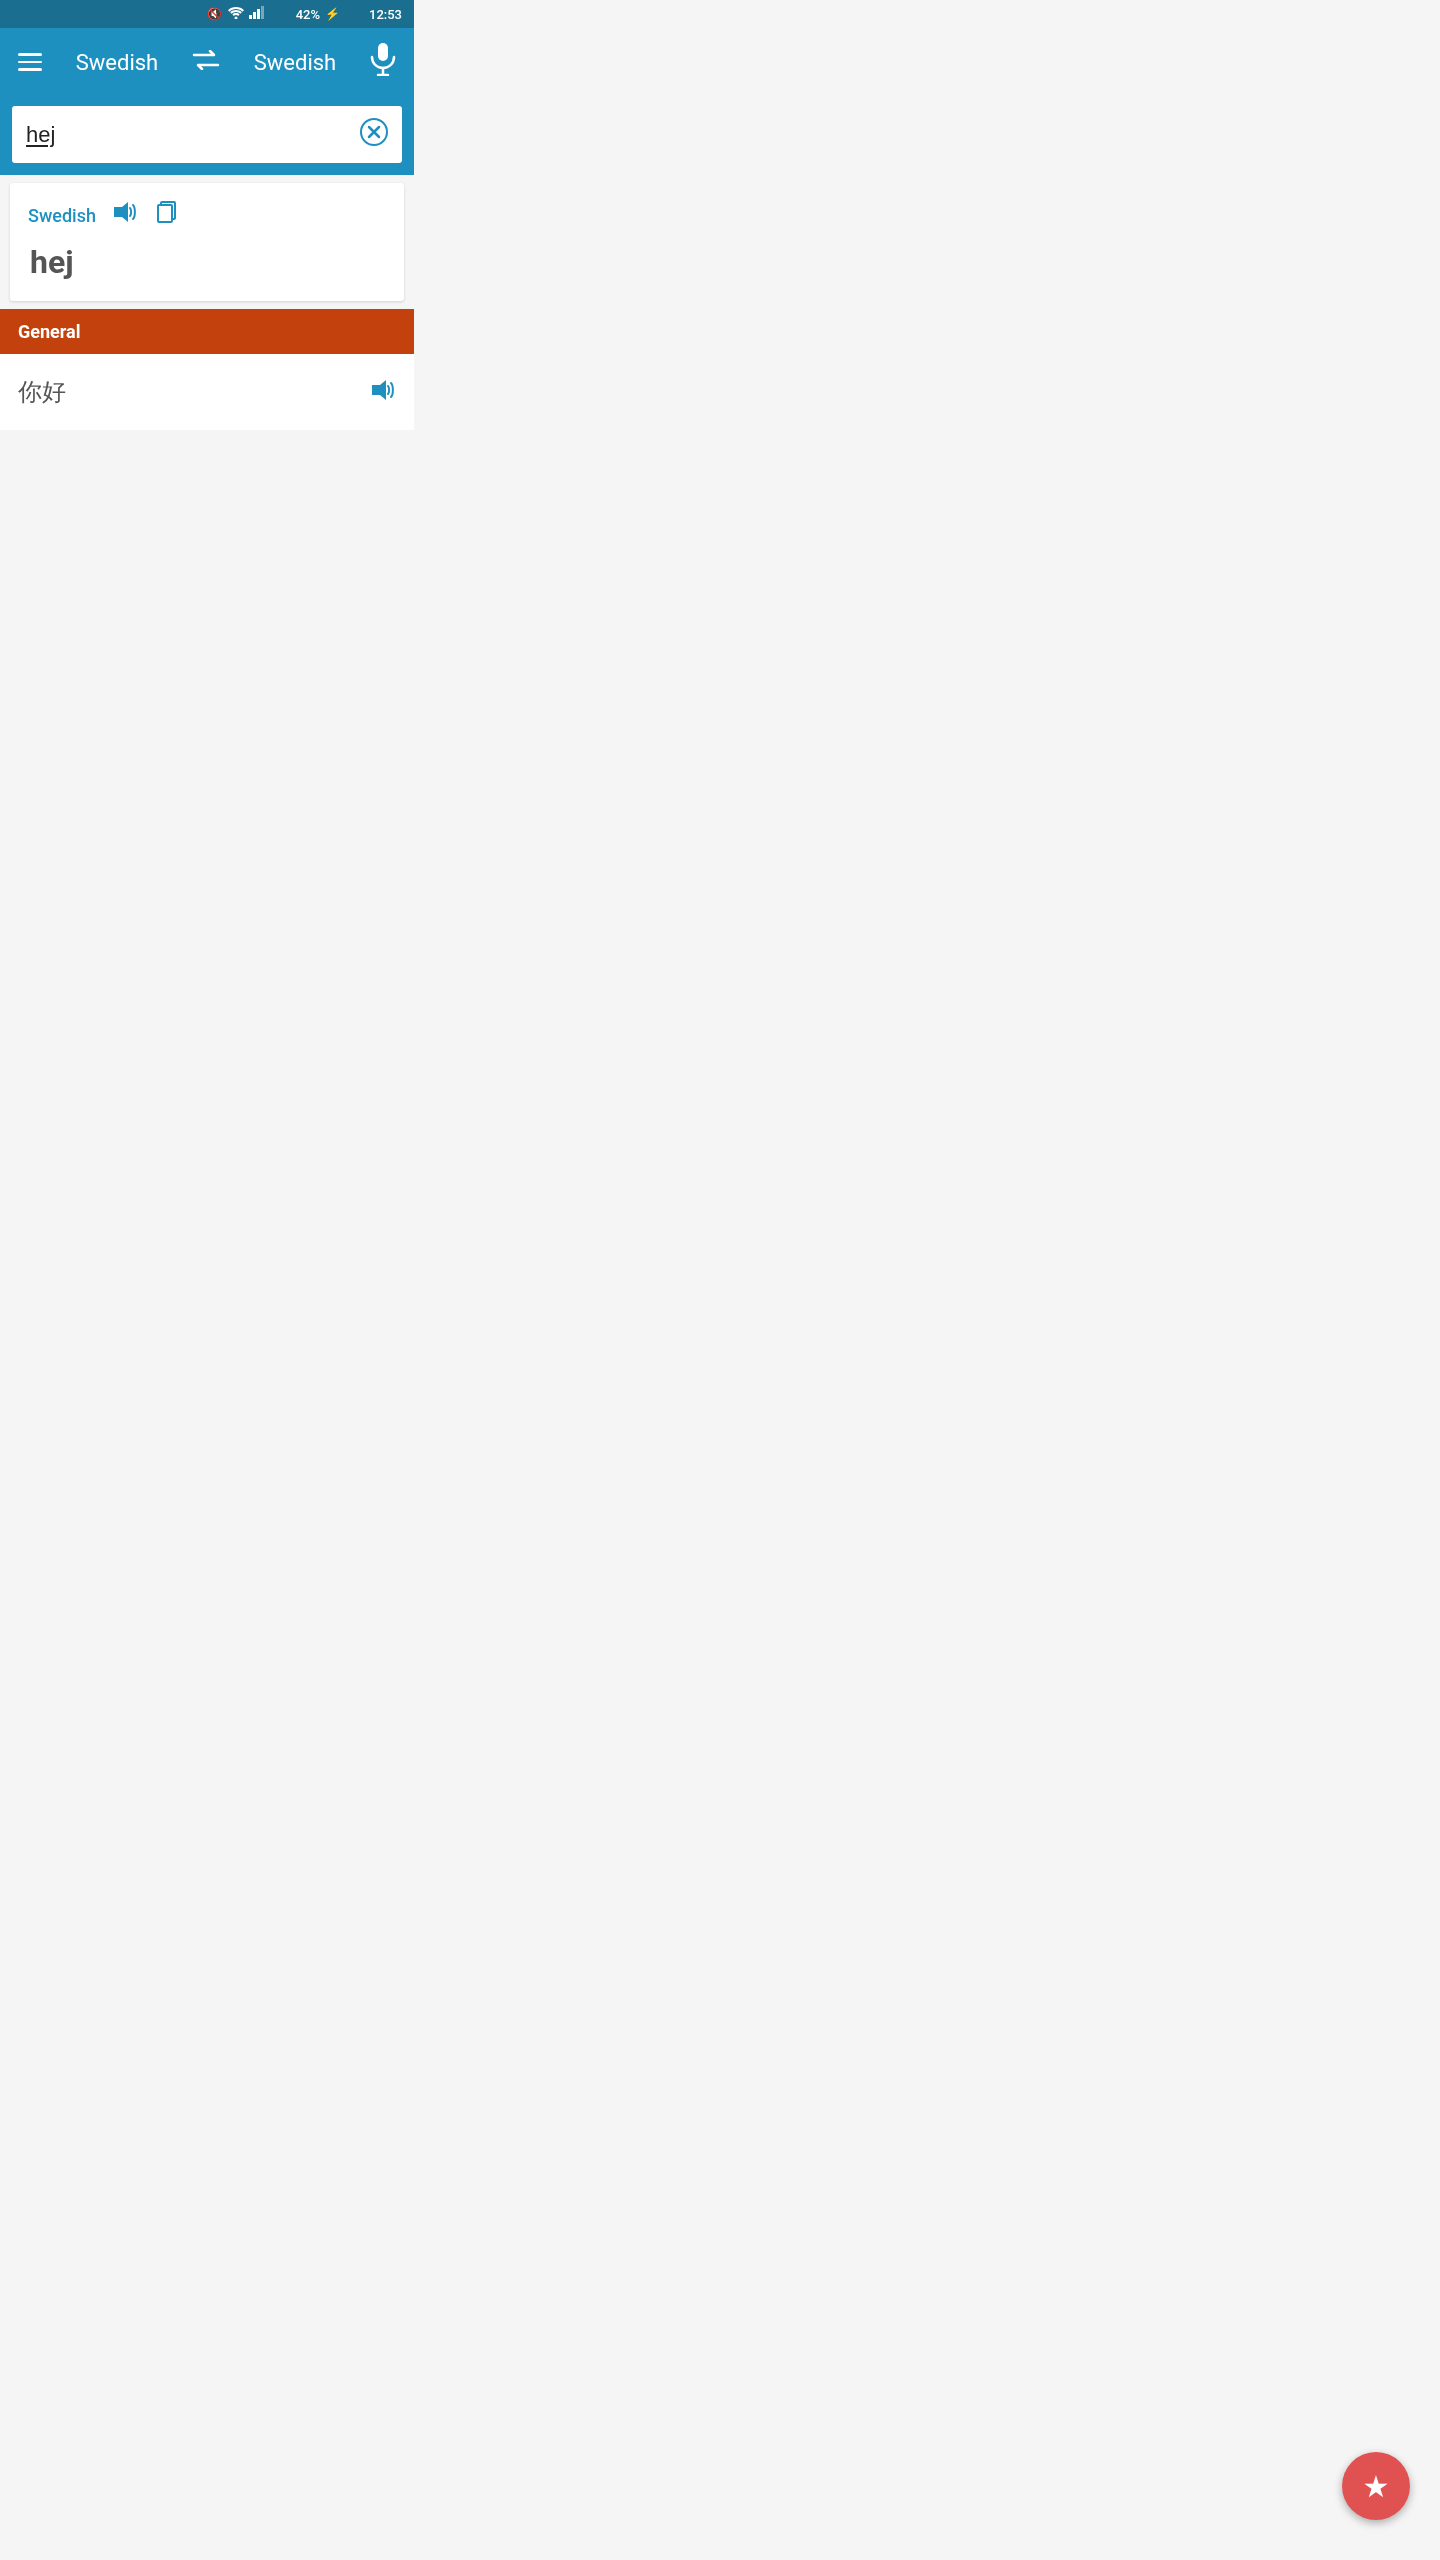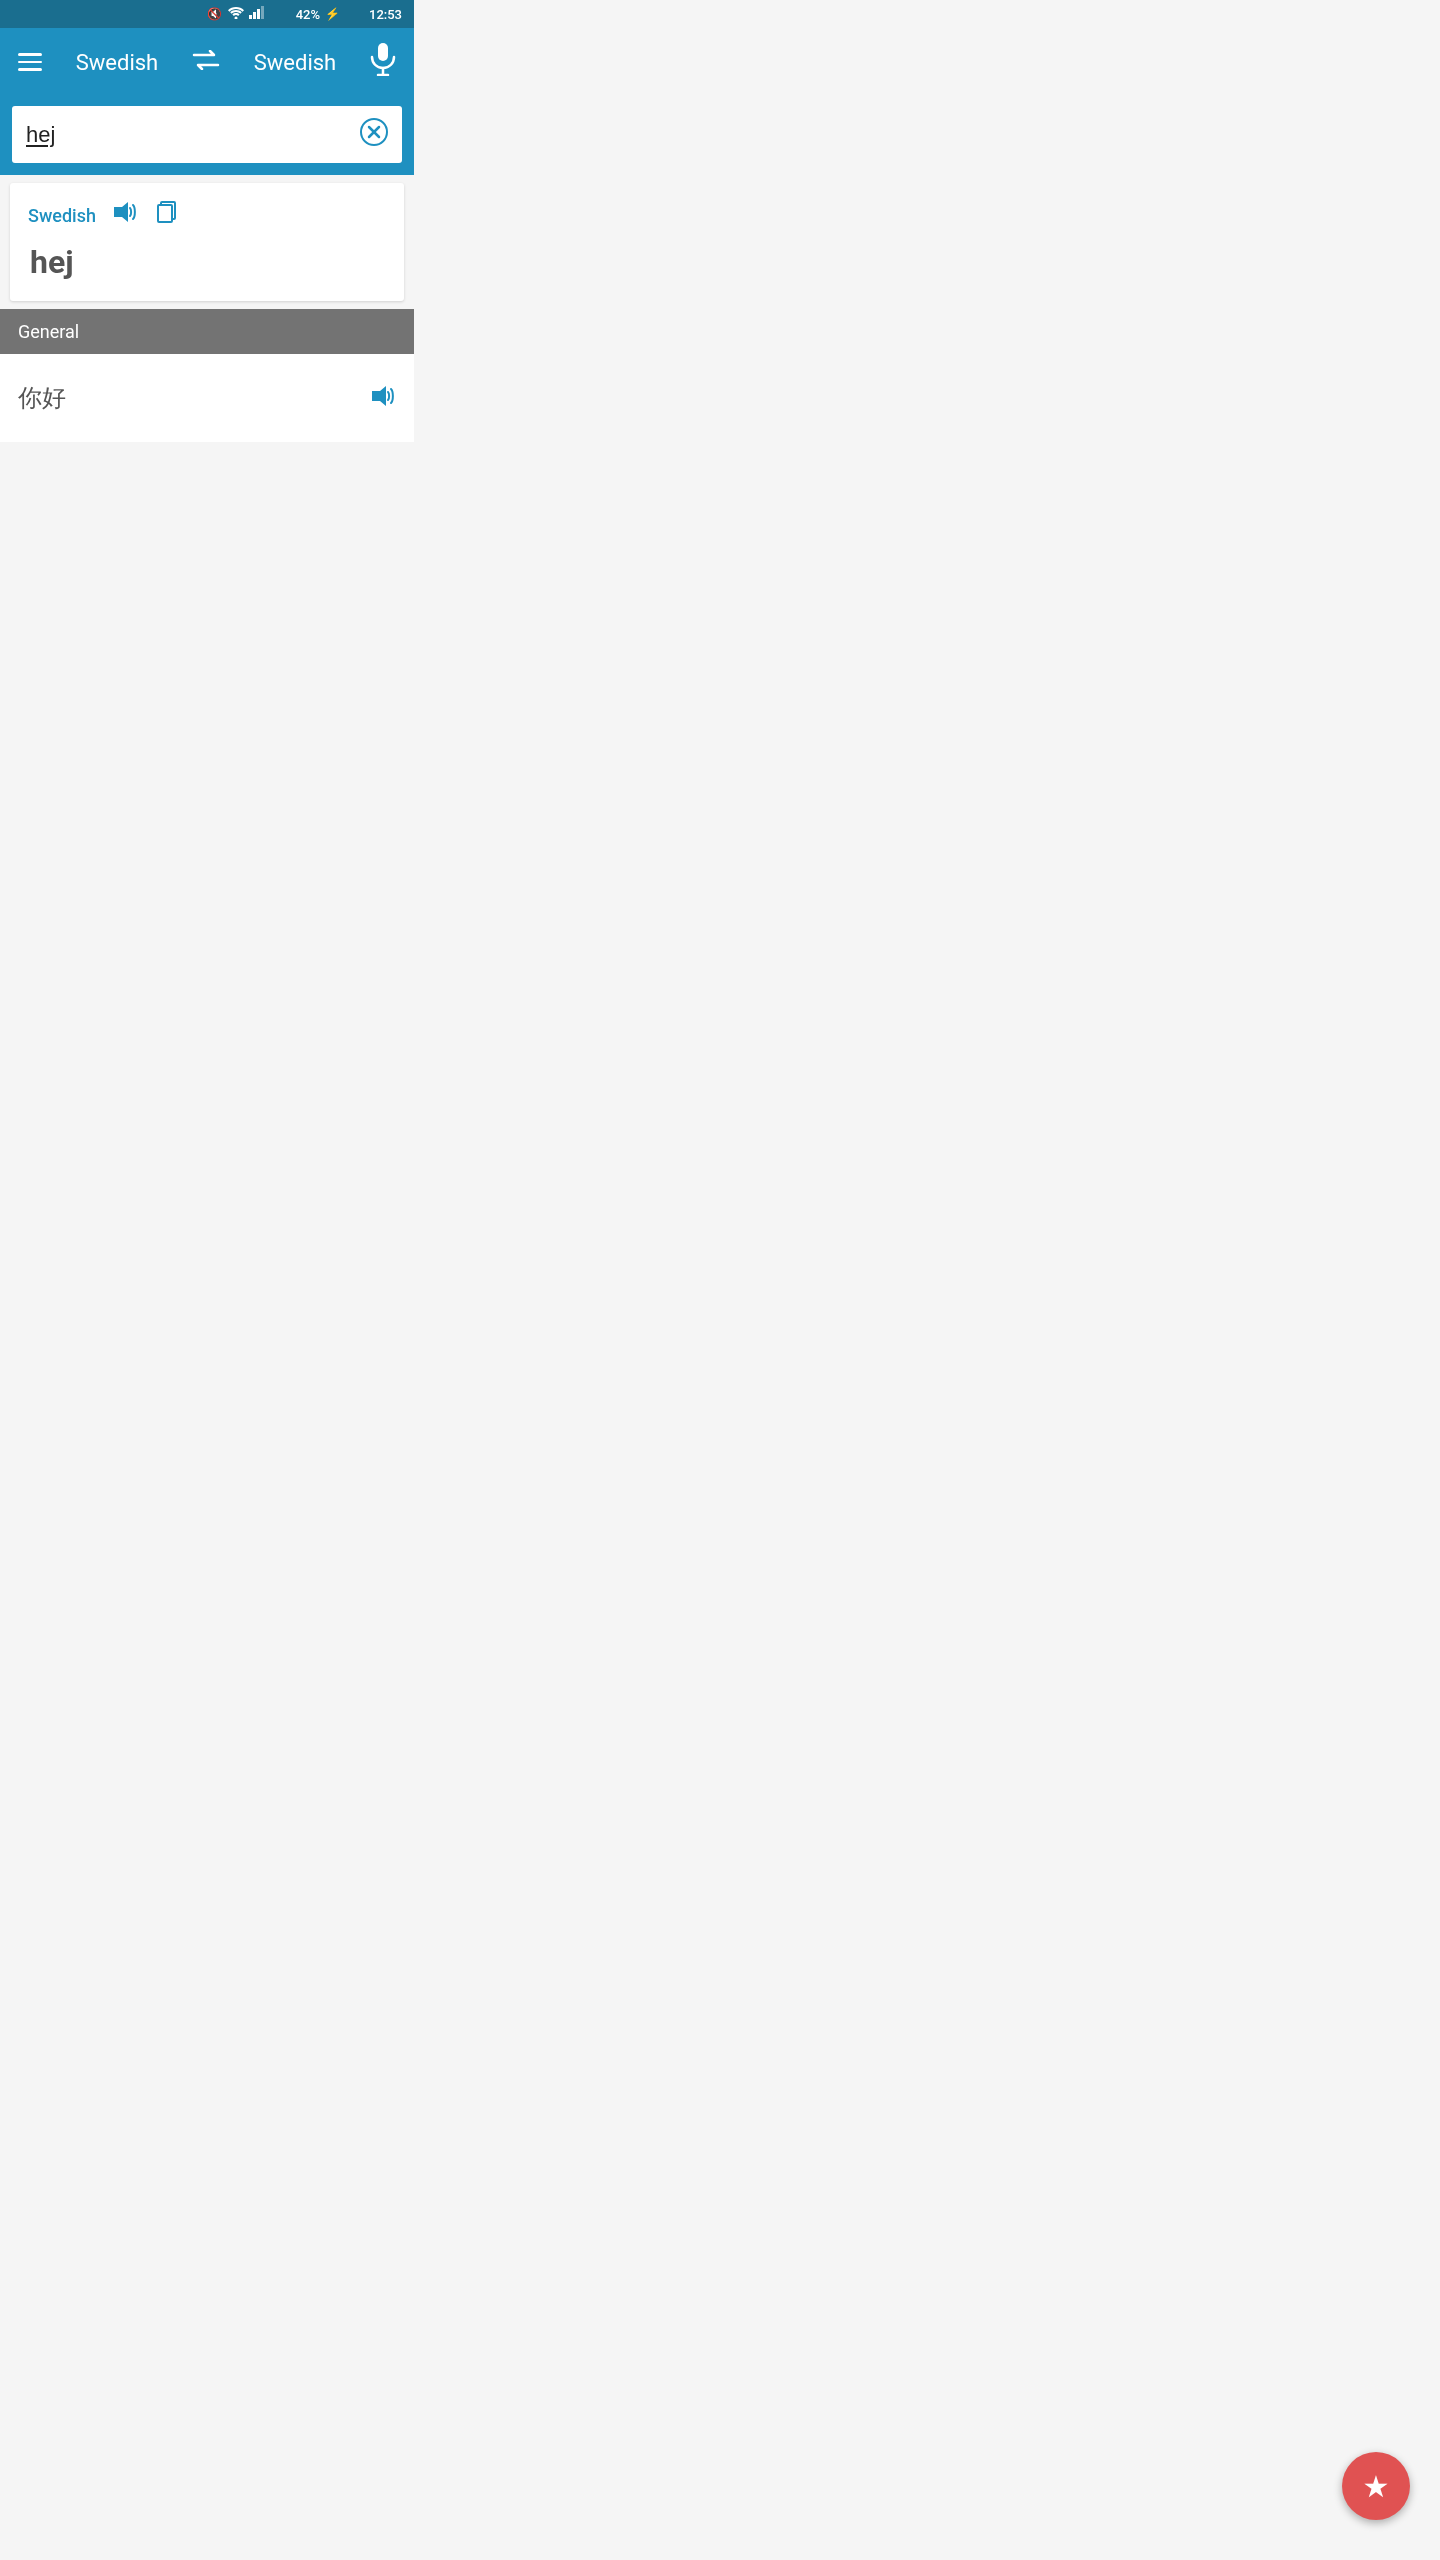--- a/index.html
+++ b/index.html
@@ -155,37 +155,37 @@
 
     .card-translated-text {
       color: #555;
       font-size: 32px;
       font-weight: 700;
       padding-left: 2px;
     }
 
     
     .section-header {
-      background: #737373;
+      background: #c2410c;
       padding: 12px 18px;
       color: white;
       font-size: 18px;
-      font-weight: 400;
+      font-weight: 700;
     }
 
     
     .translation-list {
       background: white;
     }
 
     .translation-item {
       display: flex;
       align-items: center;
       justify-content: space-between;
-      padding: 28px 18px;
+      padding: 22px 18px;
       border-bottom: 1px solid #e0e0e0;
       text-align: right;
     }
 
     .translation-item:last-child {
       border-bottom: none;
     }
 
     .translation-item-text {
       color: #555;

